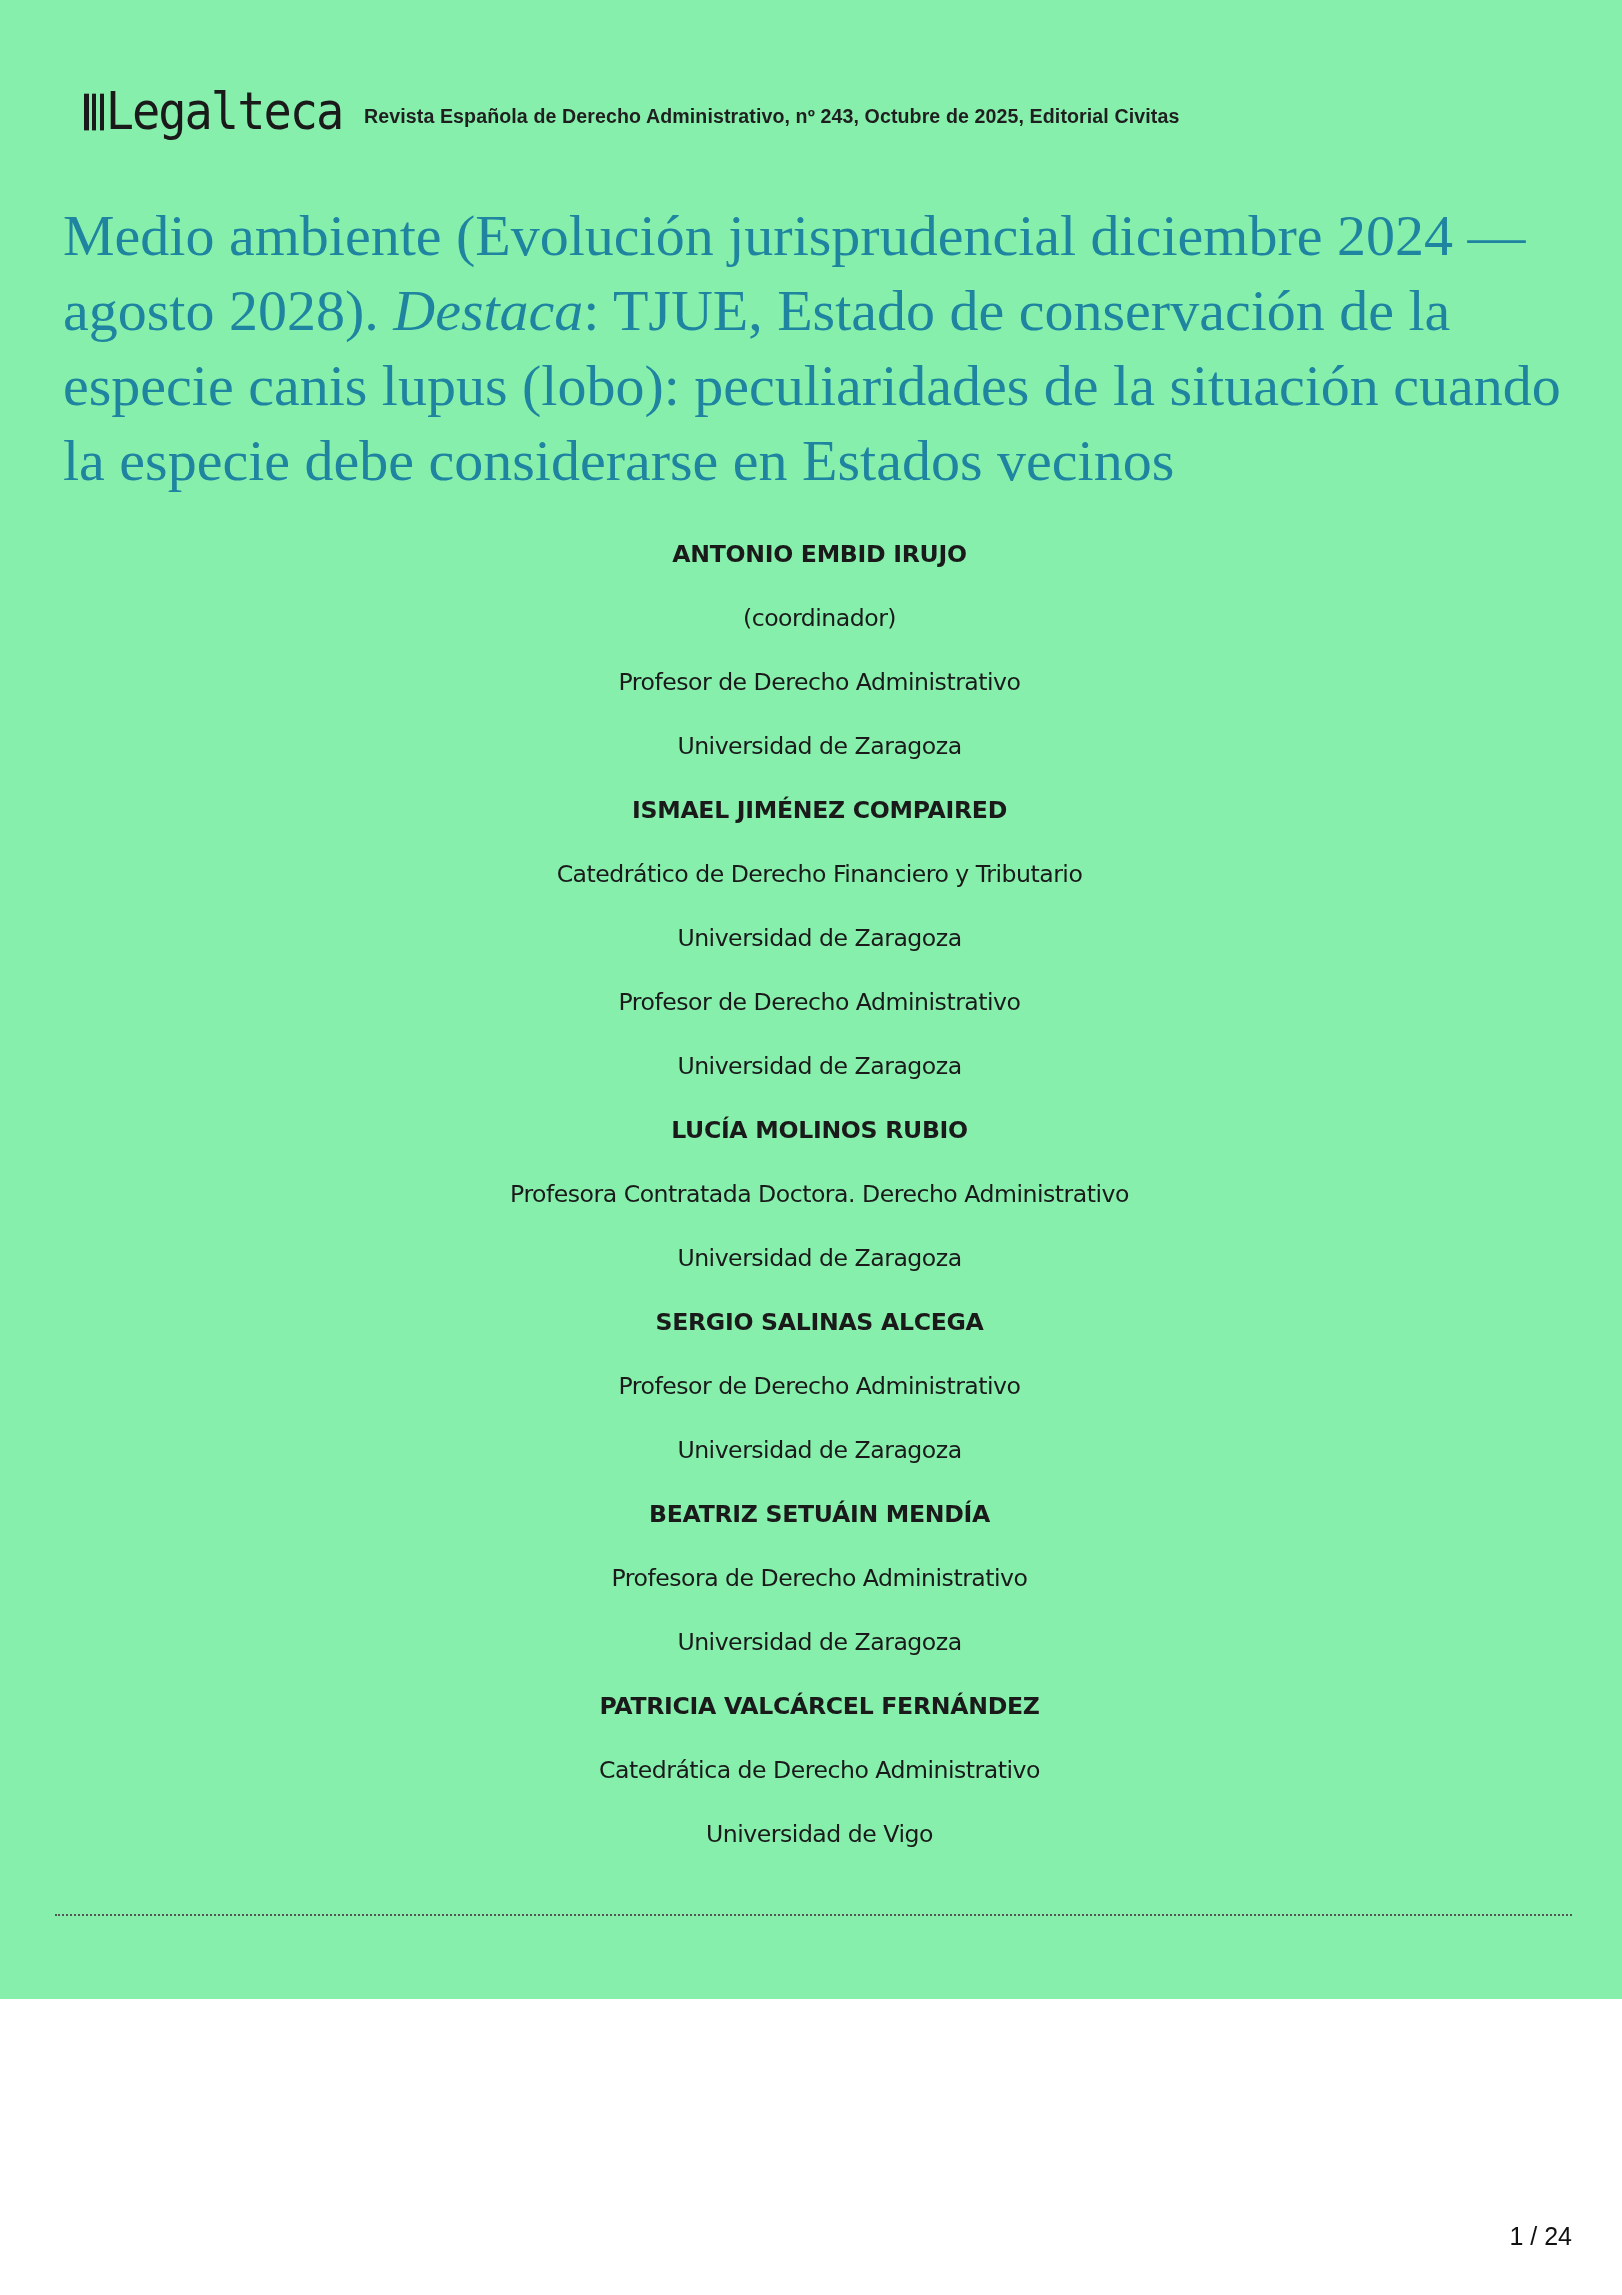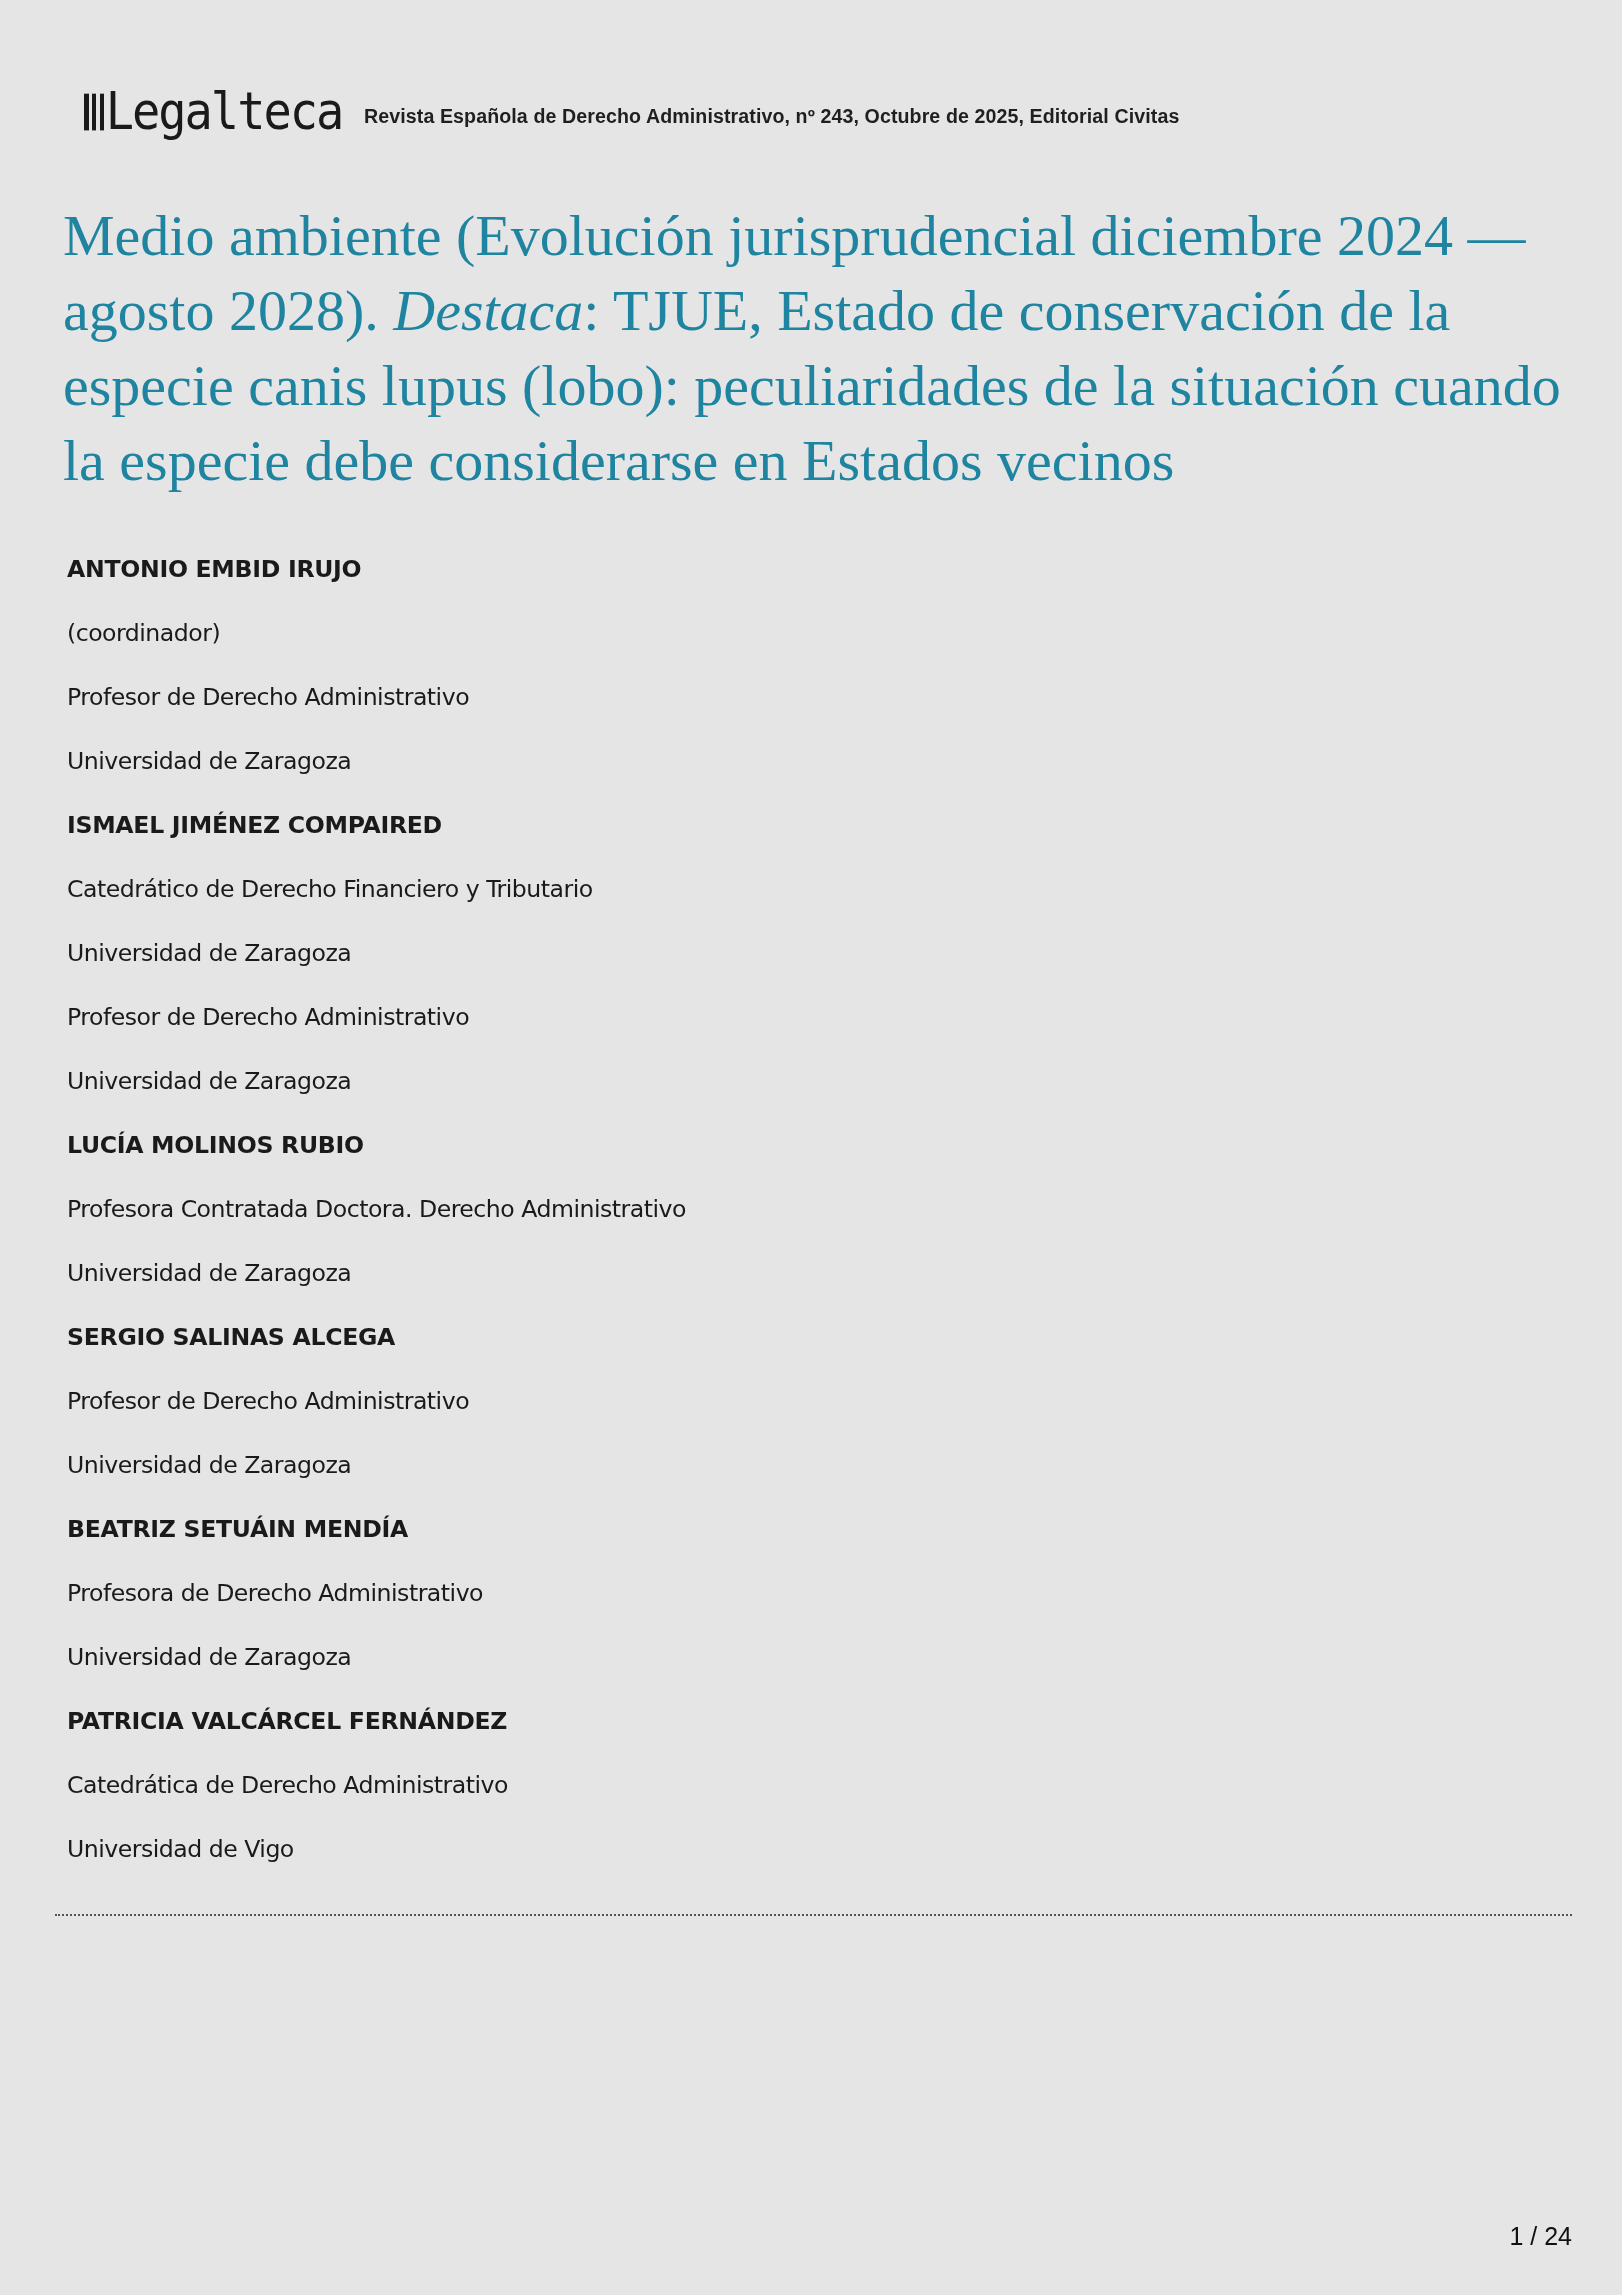--- a/index.html
+++ b/index.html
@@ -1,17 +1,17 @@
 <!DOCTYPE html>
 <html style="font-size:10.5px"><head>
 <meta charset="utf-8">
 <style>
   html, body { margin: 0; padding: 0; background: #ffffff; }
   body { width: 1622px; height: 2295px; position: relative; overflow: hidden; }
-  .page { position: absolute; left: 0; top: 0; width: 1622px; height: 2295px; background: #e5e5e5; }
+  .page { position: absolute; left: 0; top: 0; width: 1622px; height: 1999px; background: #86efac; }
 
   .logo {
     position: absolute; left: 84px; top: 82px; height: 59px;
     display: flex; align-items: center;
     font-family: "DejaVu Sans Mono", "Liberation Mono", monospace;
     font-size: 47px; color: #1a1a1a; letter-spacing: -2px;
     transform: scaleY(1.08); transform-origin: left center;
   }
   .logo-bars { display: inline-flex; gap: 3.3px; margin-right: 1.3px; align-items: flex-end; height: 34px; margin-top: 1.3px; }
   .logo-bars span { display: block; width: 4.6px; height: 34px; background: #1a1a1a; }
@@ -26,22 +26,22 @@
   .title {
     position: absolute; left: 55px; top: 190px; width: 1525px;
     font-family: "Liberation Serif", serif; font-size: 58px;
     line-height: 75px; color: #1f84a0; margin: 8px; font-weight: normal;
   }
   .title .line { display: block; white-space: nowrap; }
   .title em { font-style: italic; }
 
   .authors {
     position: absolute; right: 50px; top: 538px; width: 1505px;
-    text-align: left;
-    font-family: "DejaVu Sans", sans-serif; color: #1a1a1a; margin-top: 15px;
+    text-align: center;
+    font-family: "DejaVu Sans", sans-serif; color: #1a1a1a;
   }
   .authors .row { height: 64px; line-height: 33px; font-size: 23.6px; white-space: nowrap; }
   .authors .name { font-weight: bold; letter-spacing: -0.3px; }
   .authors .affil { font-weight: normal; letter-spacing: -0.5px; }
 
   .divider {
     position: absolute; left: 55px; top: 1914px; width: 1517px; height: 0;
     border-top: 2px dotted #555;
   }
 

